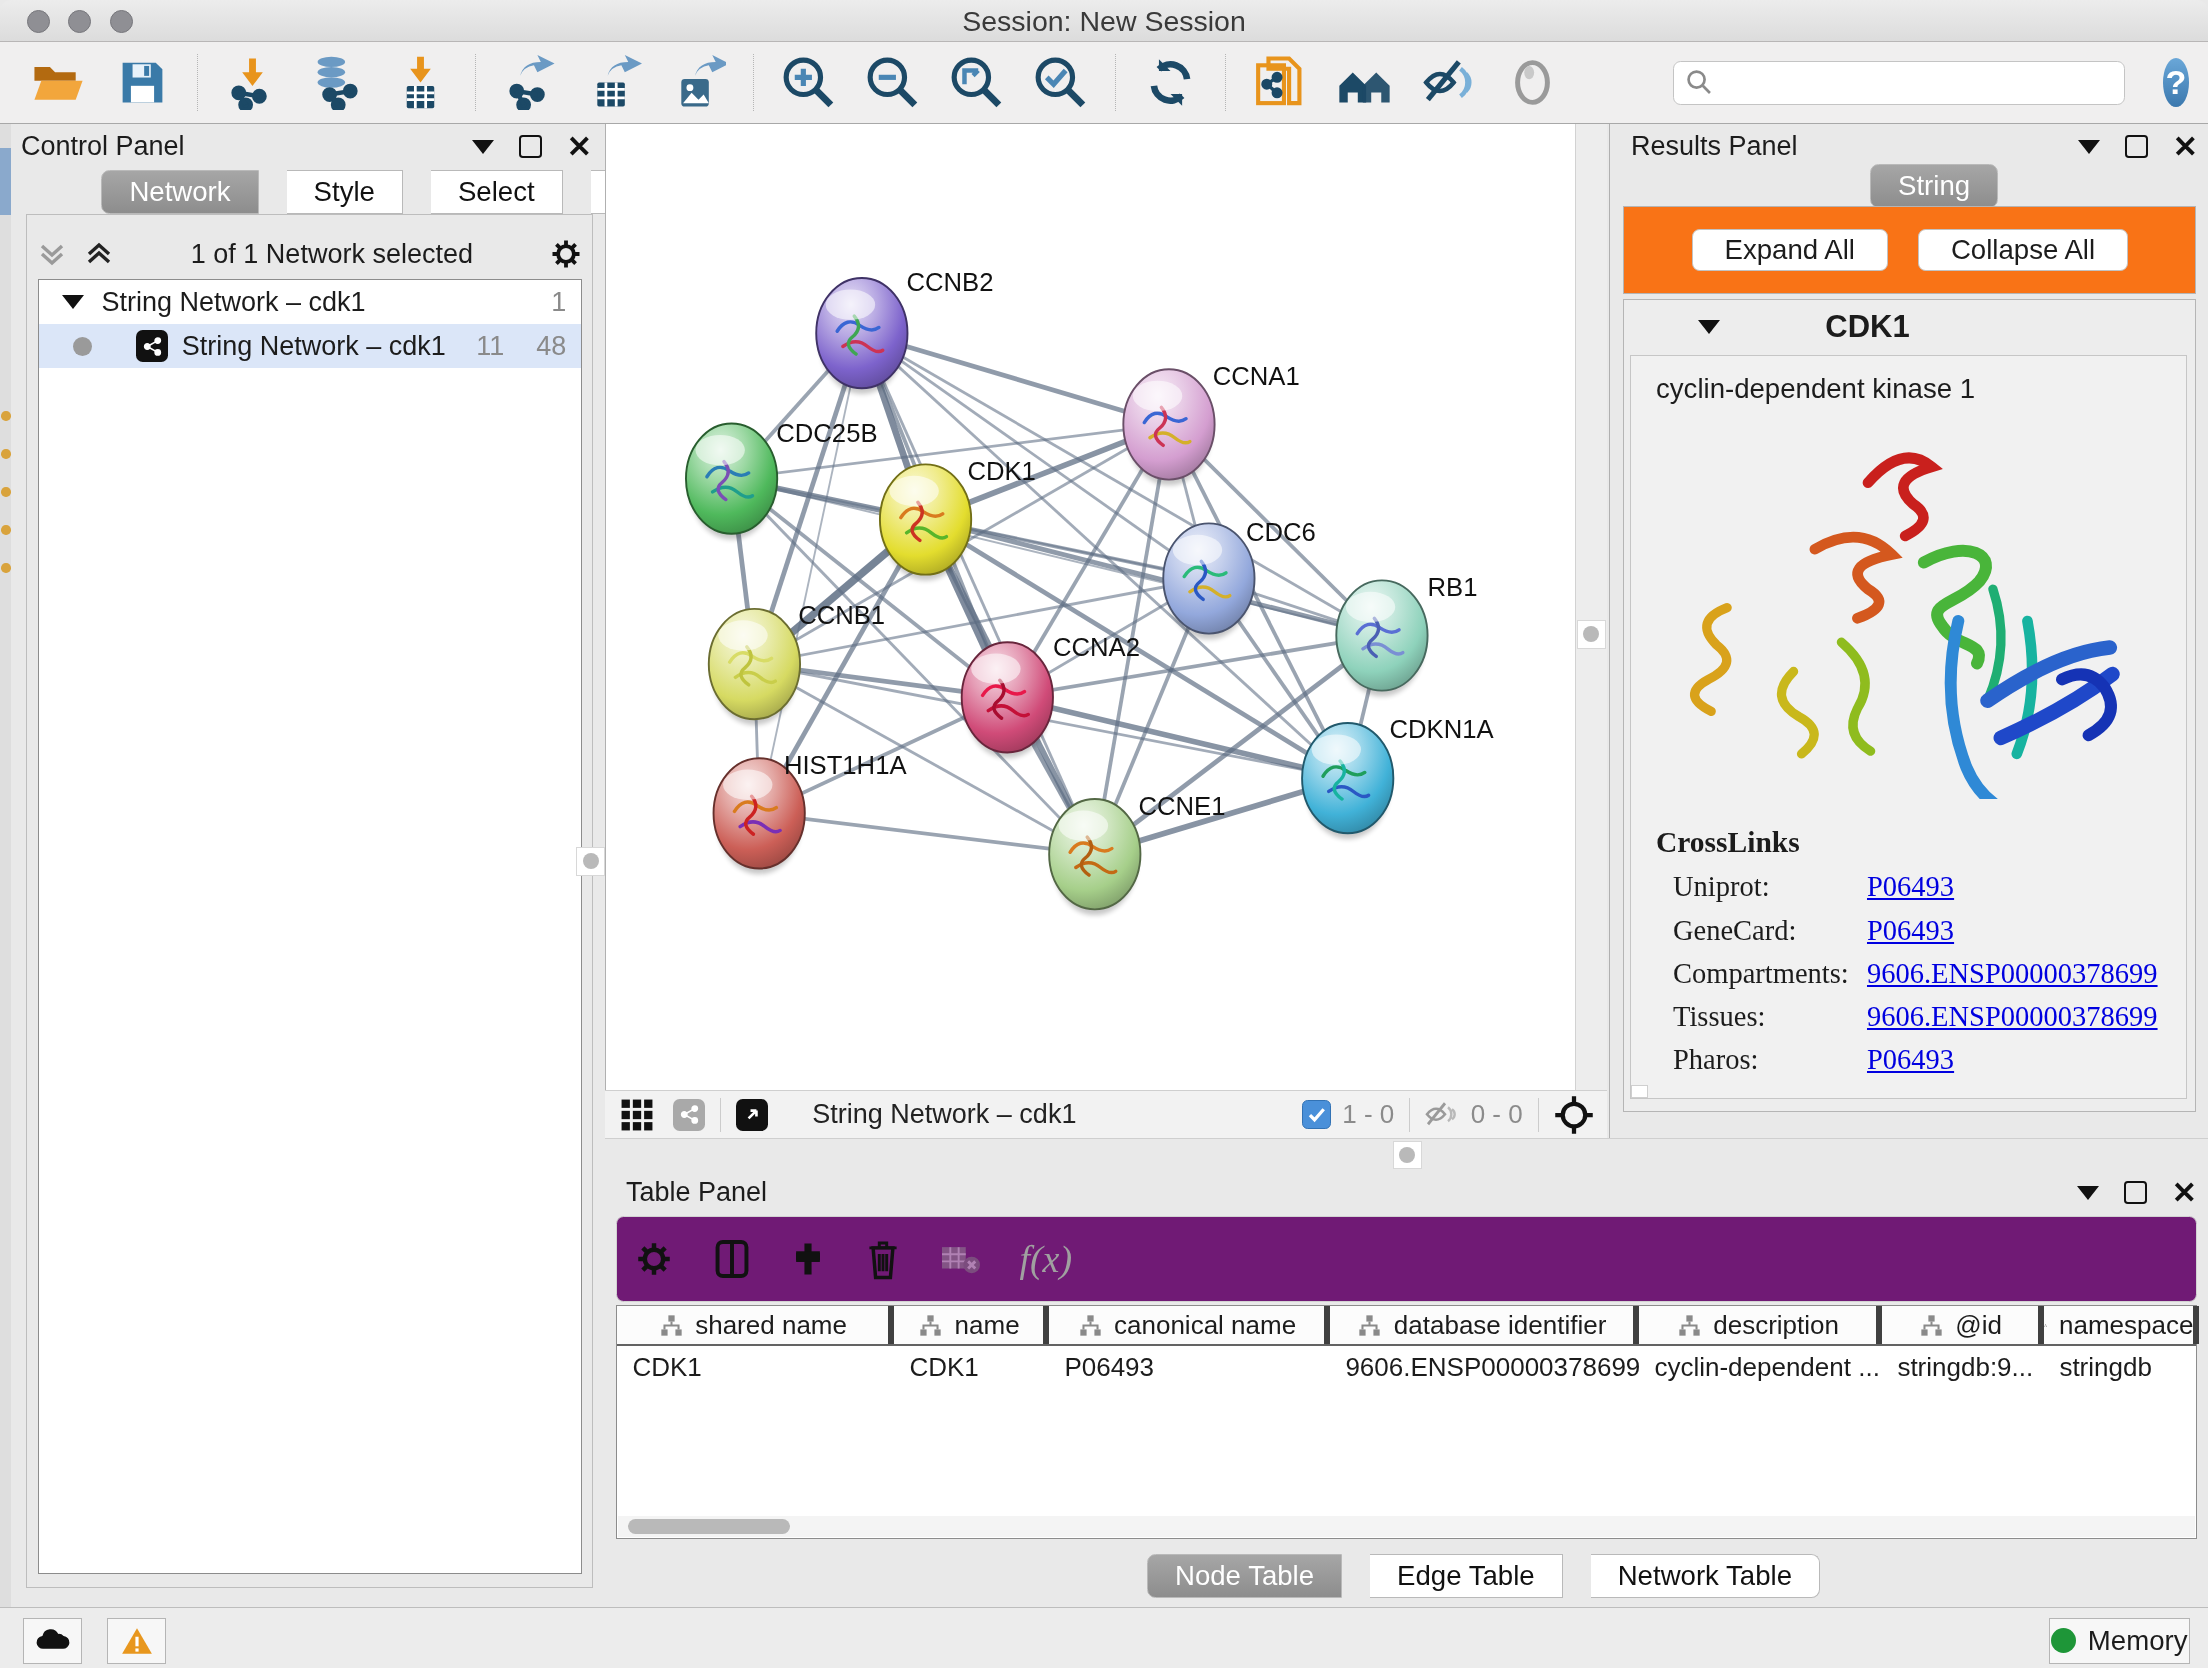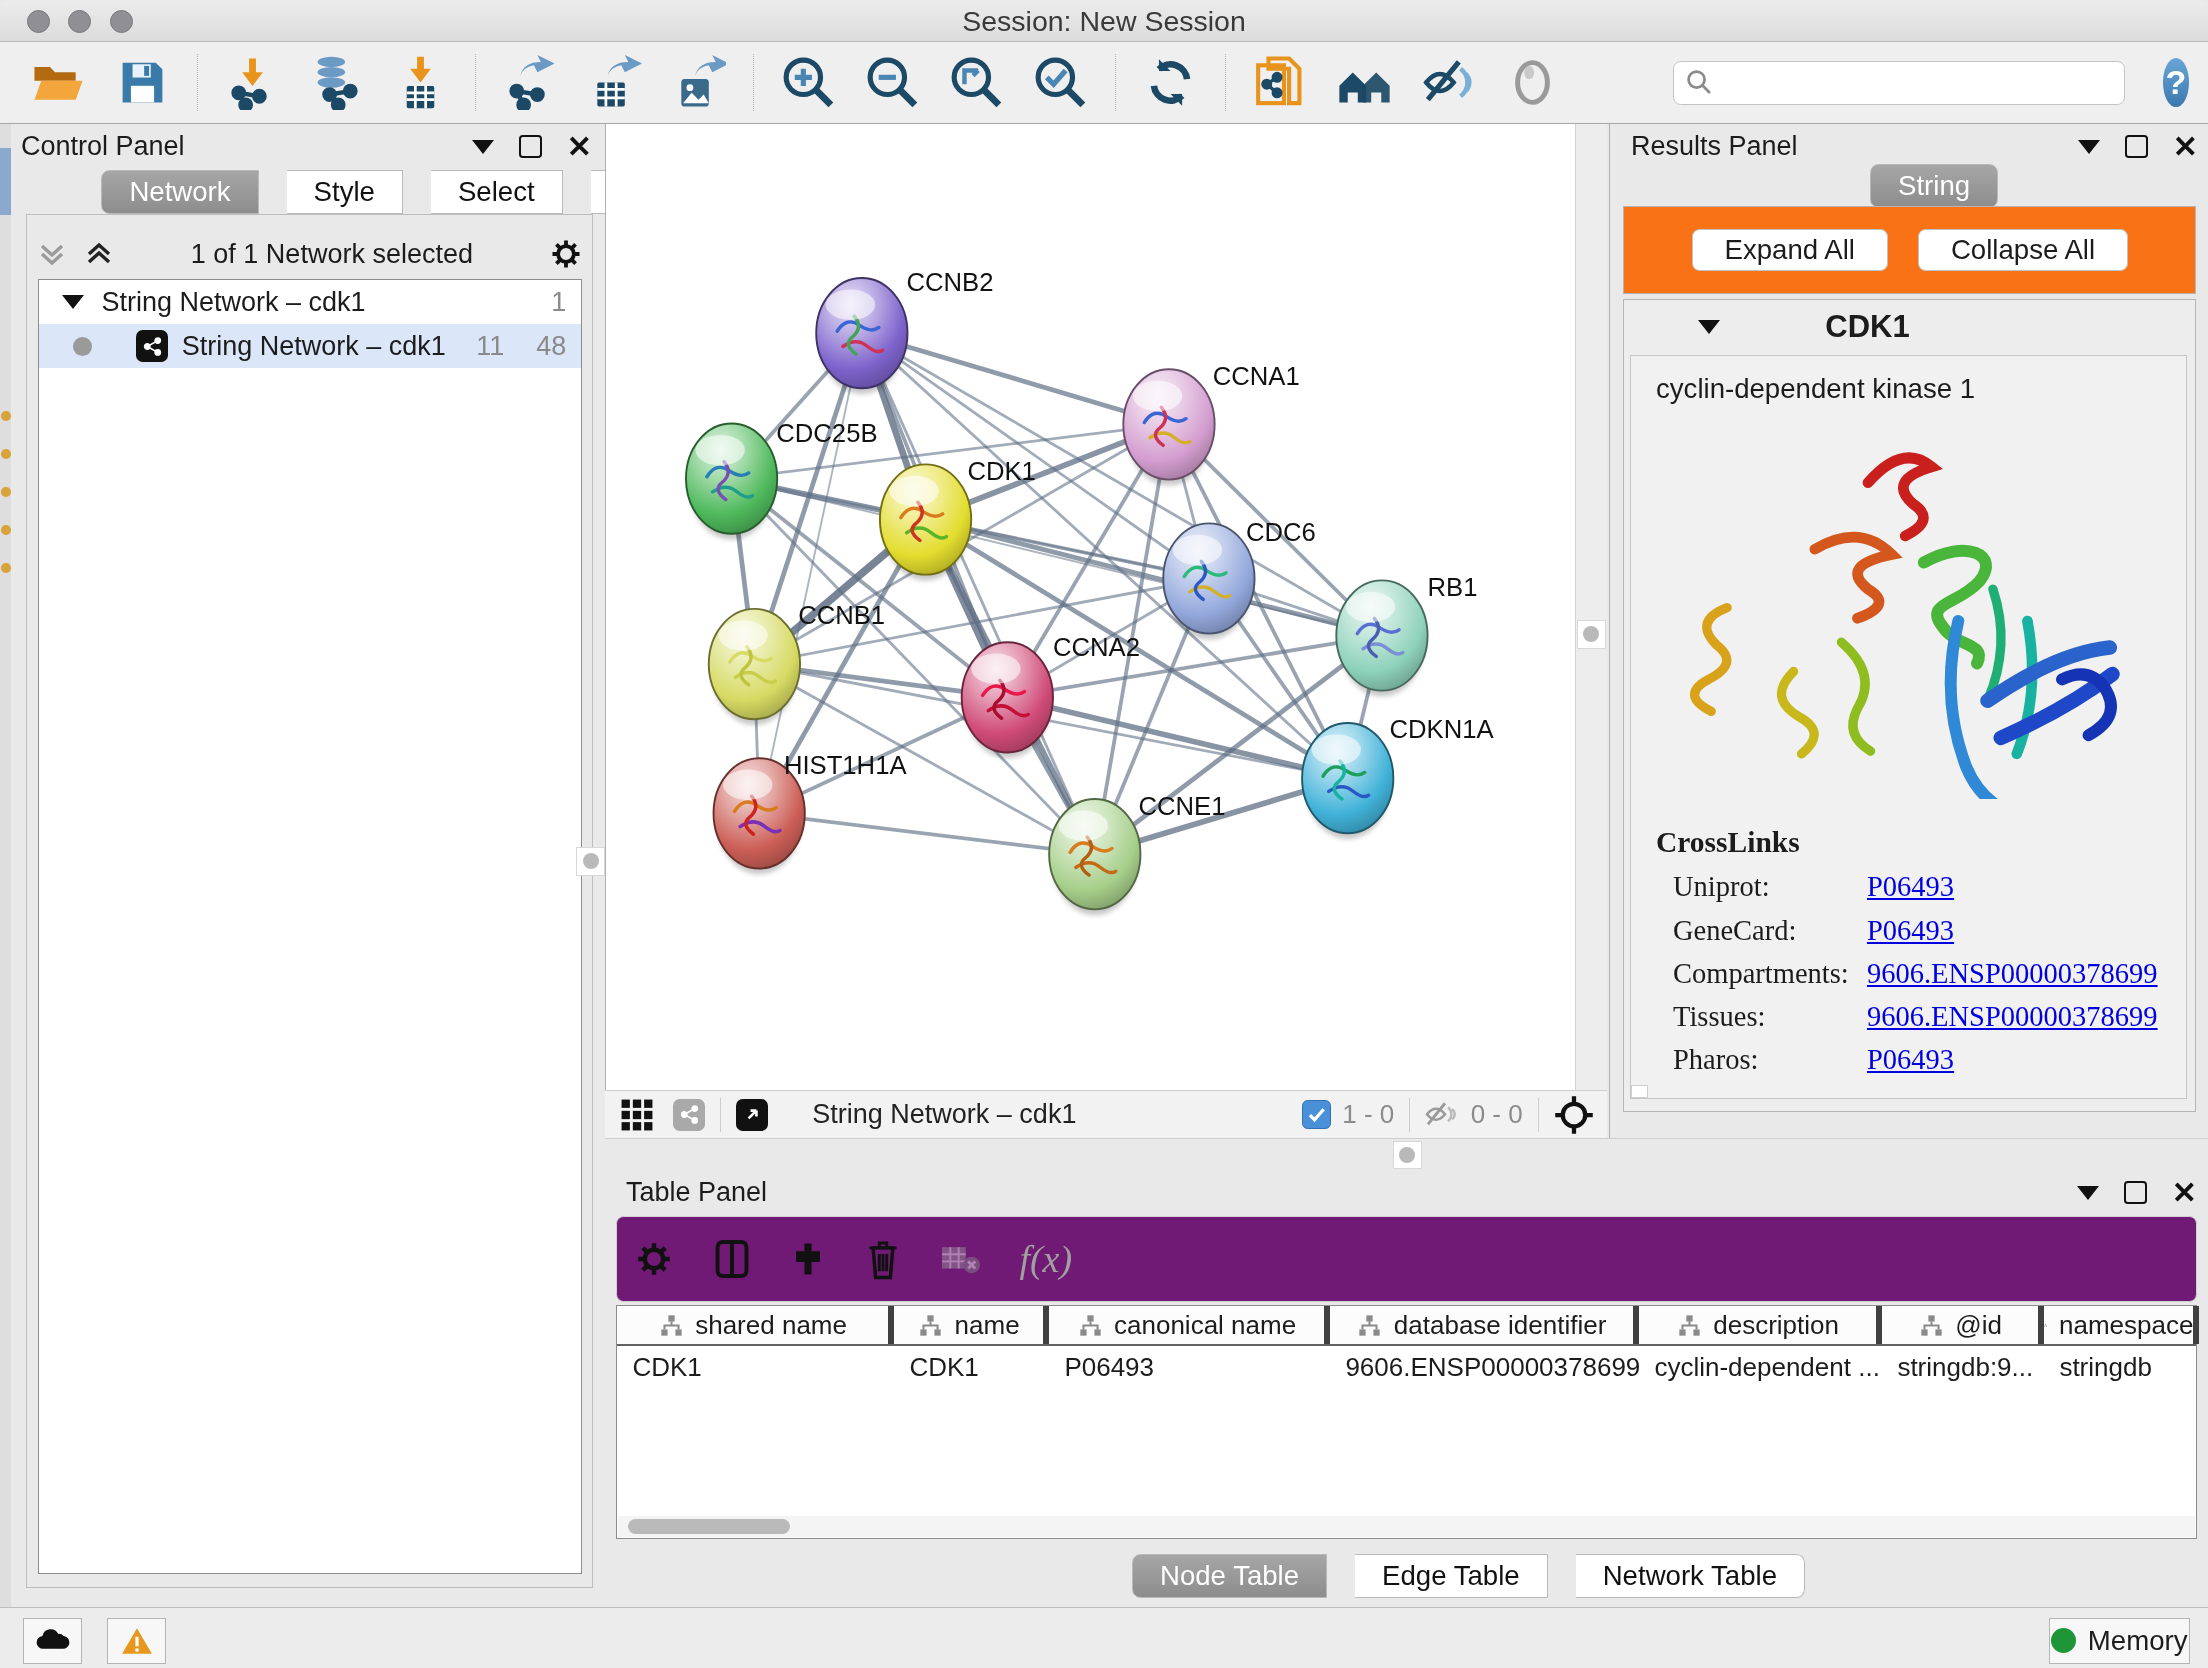--- a/index.html
+++ b/index.html
@@ -85,21 +85,21 @@
   #tp-toolbar { left:11.4px; top:44px; width:1581px; height:86px; background:#701a75;
     border:1px solid #d2d2d2; border-radius:7.6px; display:flex; align-items:center; gap:36px; padding:0 16px; }
   #tp-table { left:11.4px; top:133px; width:1581px; height:234px; background:#fff; border:1px solid #8c8c8c; }
   #tp-cols { display:flex; height:40px; background:#fcfcfc; border-bottom:2.9px solid #636363; }
   .col-cell { display:flex; align-items:center; justify-content:center; gap:11.4px; font-size:26px;
     border-right:6px solid #404040; overflow:hidden; white-space:nowrap; flex:none; }
   #tp-row { display:flex; height:42px; align-items:center; font-size:26px; }
   .row-cell { padding-left:15px; overflow:hidden; white-space:nowrap; flex:none; }
   #tp-hscroll { position:absolute; left:1px; bottom:1px; width:1577px; height:21px; background:#f4f4f4; }
   #tp-thumb { position:absolute; left:9.5px; top:2.9px; width:162px; height:15px; border-radius:7.6px; background:#b9b9b9; }
-  #tp-tabs { left:499px; top:382px; display:flex; }
+  #tp-tabs { left:514px; top:382px; display:flex; }
 
   
   #results-panel { left:1609px; top:124px; width:599px; height:1014px; background:#e9e9e9;
     border-left:1px solid #b0b0b0; }
   #rp-head { left:21px; top:3.8px; width:567px; height:38px; display:flex; align-items:center; justify-content:space-between; }
   #rp-tab { left:232px; top:40px; }
   #rp-box1 { left:13.3px; top:82px; width:573px; height:88px; background:#f97316; border:1.9px solid #b5b5b5;
     display:flex; align-items:center; justify-content:center; gap:30px; }
   .rp-btn { height:42px; padding:0 32px; background:#fff; border:1px solid #c2c2c2; border-radius:7.6px;
     font-size:27.6px; display:flex; align-items:center; }

